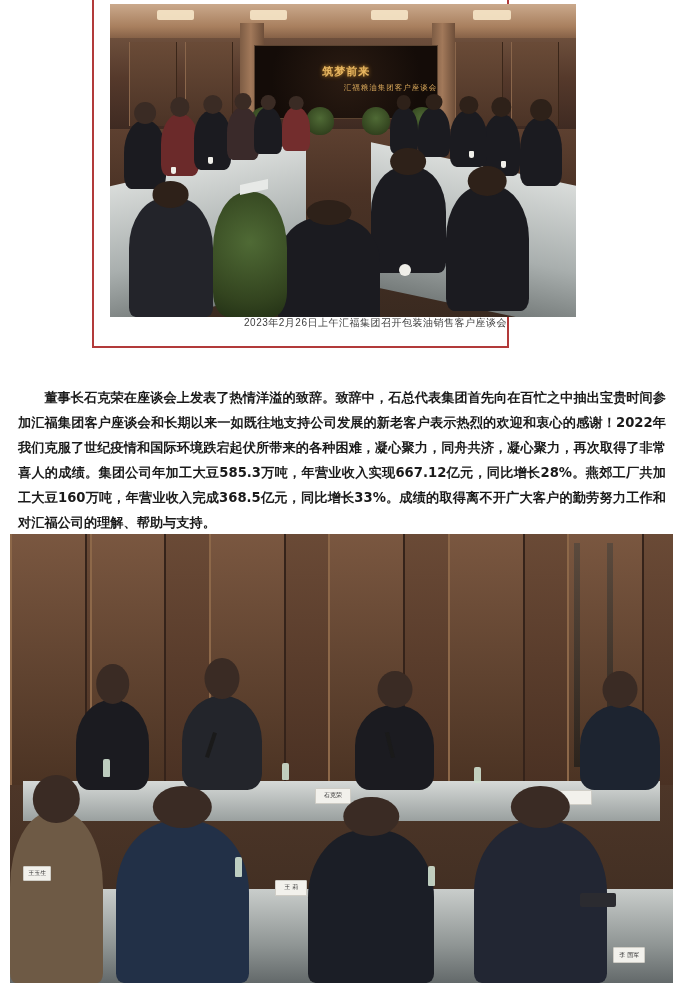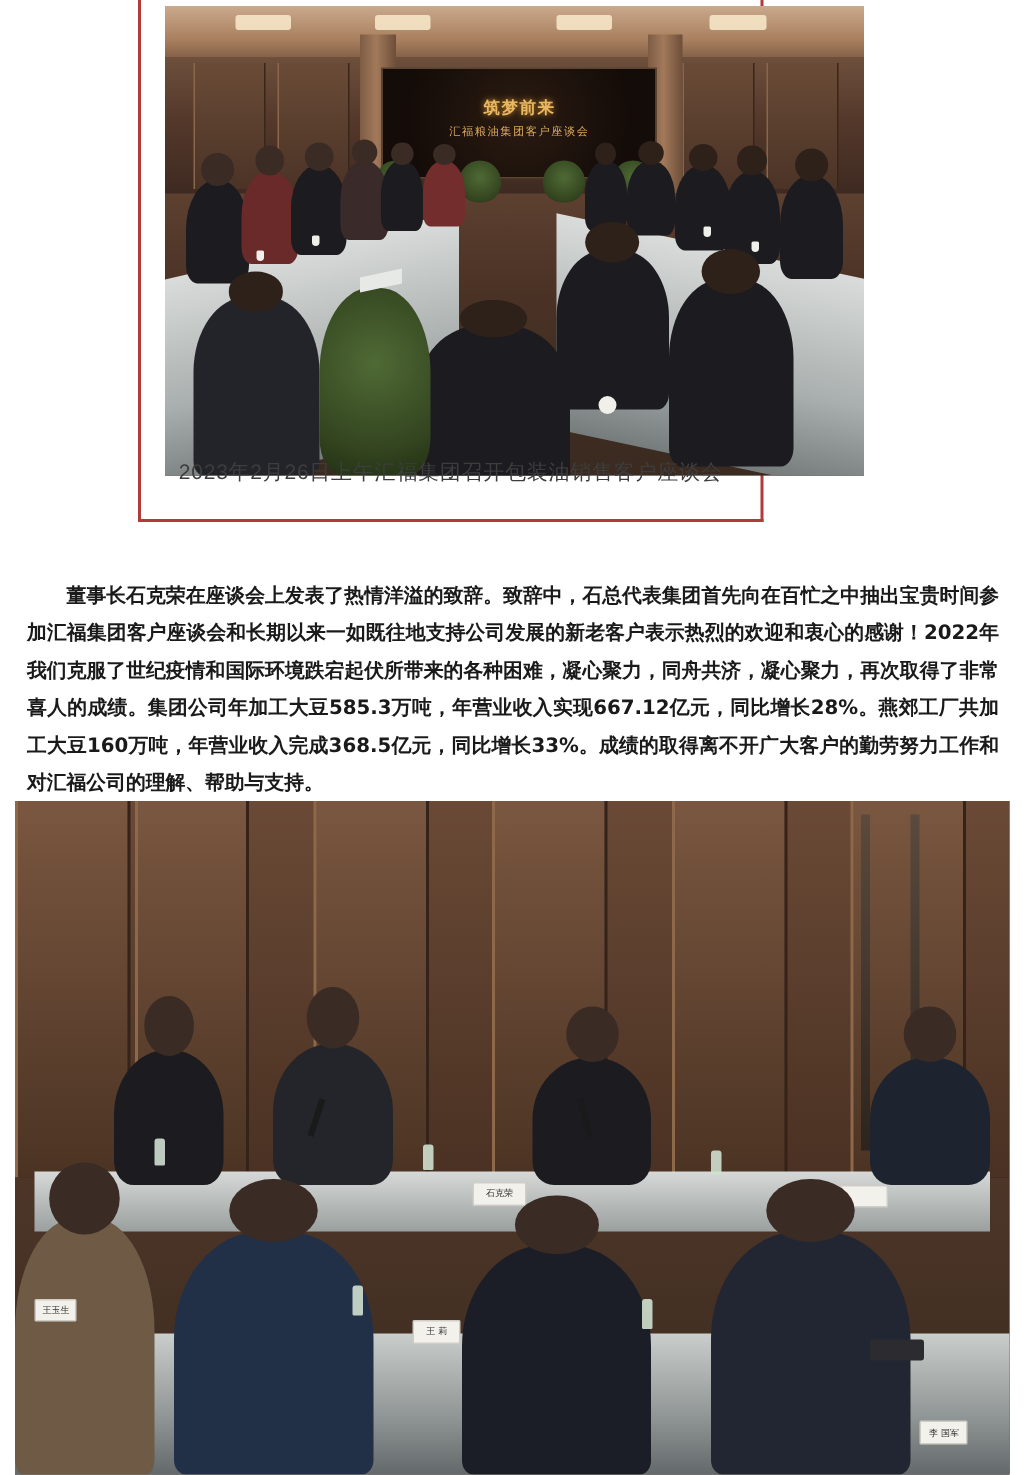--- a/index.html
+++ b/index.html
@@ -39,23 +39,23 @@
     top: 4px;
     width: 466px;
     height: 313px;
     overflow: hidden;
     background: #2b2020;
   }
   .caption {
     position: absolute;
     left: 0;
     right: 0;
-    top: 306px;
-    text-align: center;
-    font-size: 14px;
+    top: 316px;
+    text-align: right;
+    font-size: 10px;
     color: #3d3d3d;
     letter-spacing: .5px;
   }
 
   
   .article {
     position: absolute;
     left: 18px;
     top: 372px;
     width: 648px;
@@ -102,21 +102,21 @@
     border:1px solid #5b4330;
   }
   .t-screen-title {
     position:absolute; left:0; right:0; top:26%;
     text-align:center; color:#e8b761; font-size:11px; font-weight:bold;
     letter-spacing:1px; text-shadow:0 0 4px #c98b2a;
     font-family:"DejaVu Sans","Liberation Sans",sans-serif;
   }
   .t-screen-sub {
     position:absolute; left:0; right:0; top:52%;
-    text-align:center; color:#d9a85a; font-size:7.5px; letter-spacing:1px;
+    text-align:right; color:#d9a85a; font-size:7.5px; letter-spacing:1px;
     font-family:"DejaVu Sans","Liberation Sans",sans-serif;
   }
   .t-pillar {
     top:6%; width:5%; height:34%;
     background: linear-gradient(90deg,#7d5c44,#a2795a 45%,#6d4e39);
   }
   .t-wallpanel {
     top:12%; width:10%; height:27%;
     background: linear-gradient(180deg,#6a4b37,#4b3326);
     border-left:1px solid #8a664b; border-right:1px solid #3a2619;

